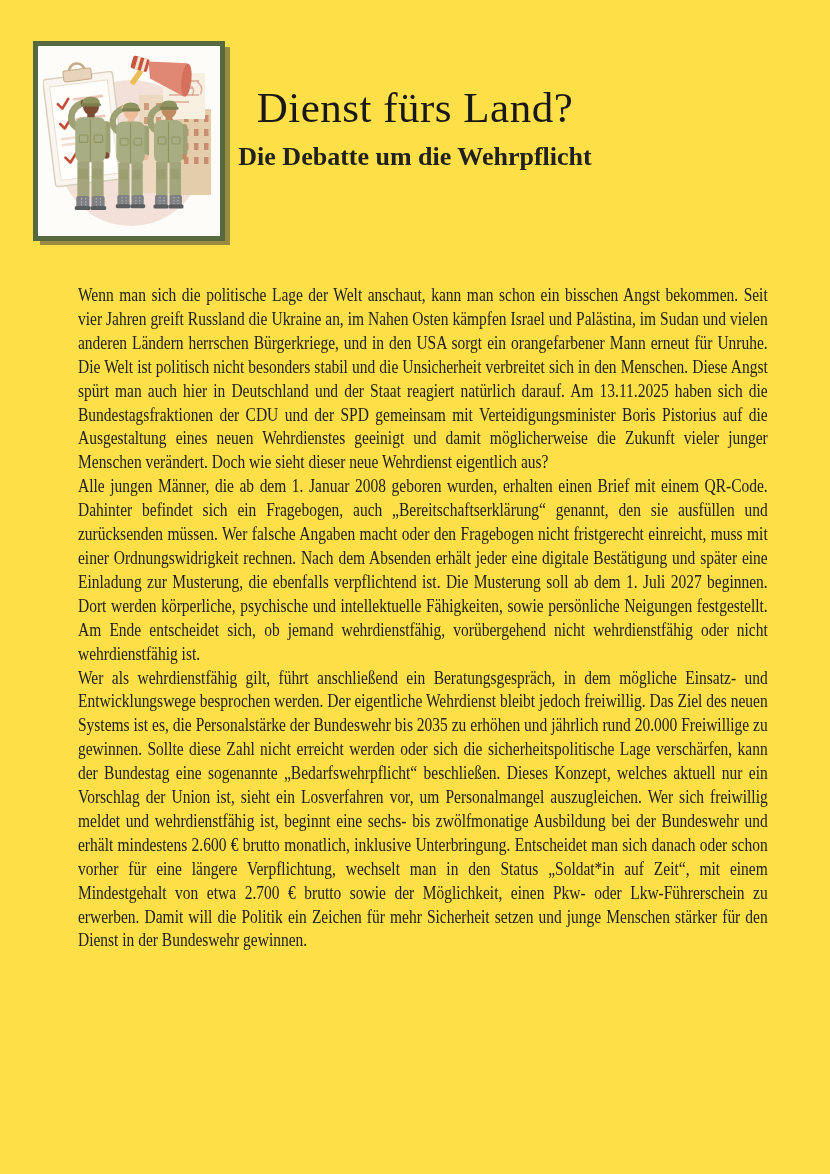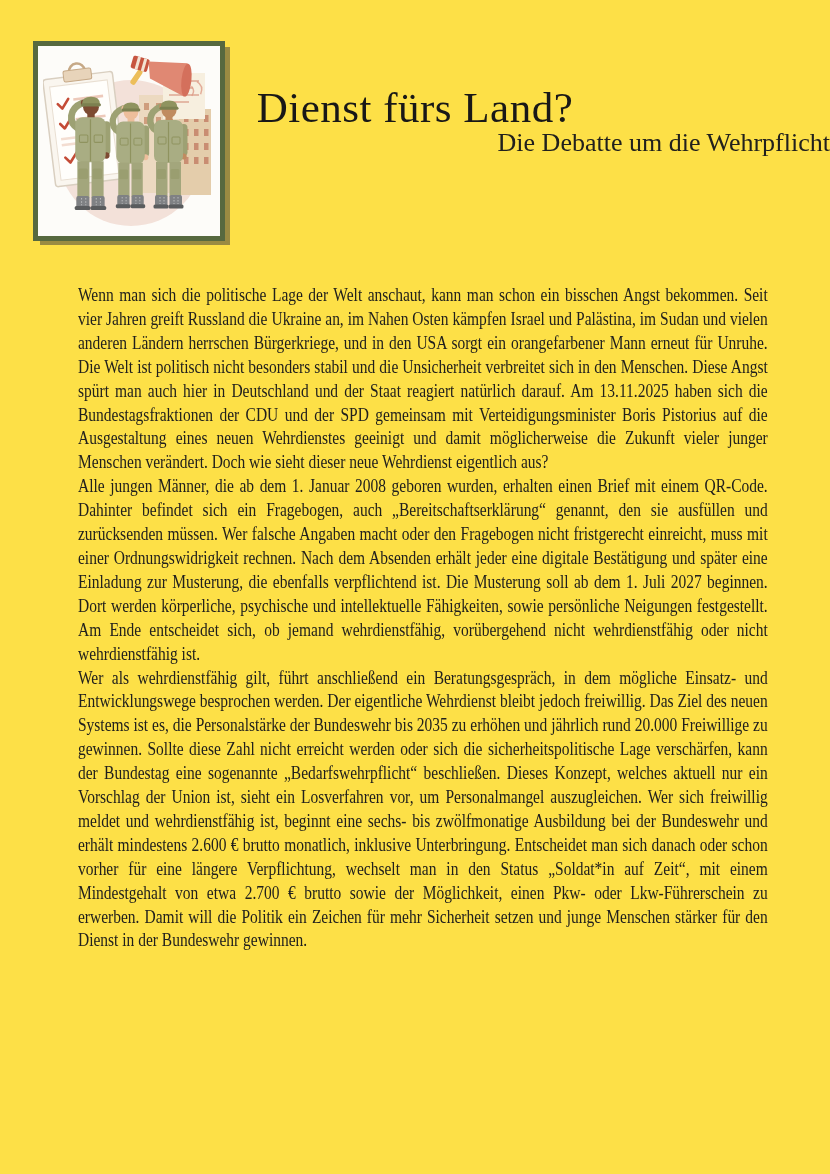--- a/index.html
+++ b/index.html
@@ -35,25 +35,25 @@
   }
   .title {
     margin: 0;
     font-size: 43px;
     line-height: 43px;
     font-weight: 500;
     letter-spacing: 0.5px;
     color: #191817;
   }
   .subtitle {
+    margin-top: 14px;
     font-size: 26px;
     line-height: 28px;
-    font-weight: 400;
+    font-weight: 700;
     color: #21201d;
-    text-align: right;
   }
   .byline {
     margin-top: 48px;
     font-size: 14px;
     letter-spacing: 0.4px;
     color: #5f4b3d;
   }
 
   
   .article {

